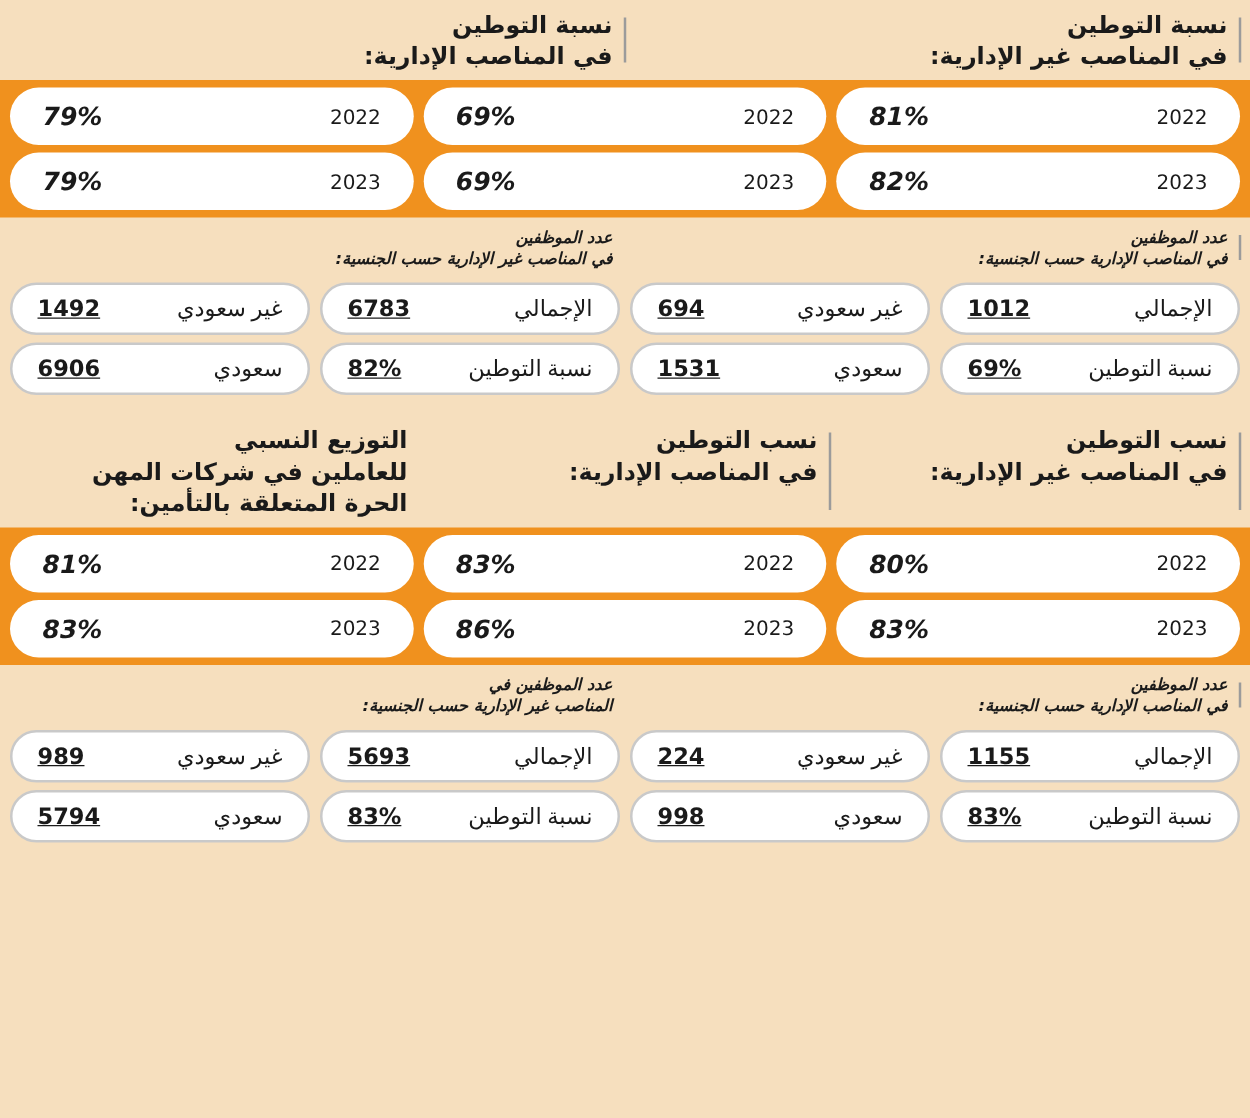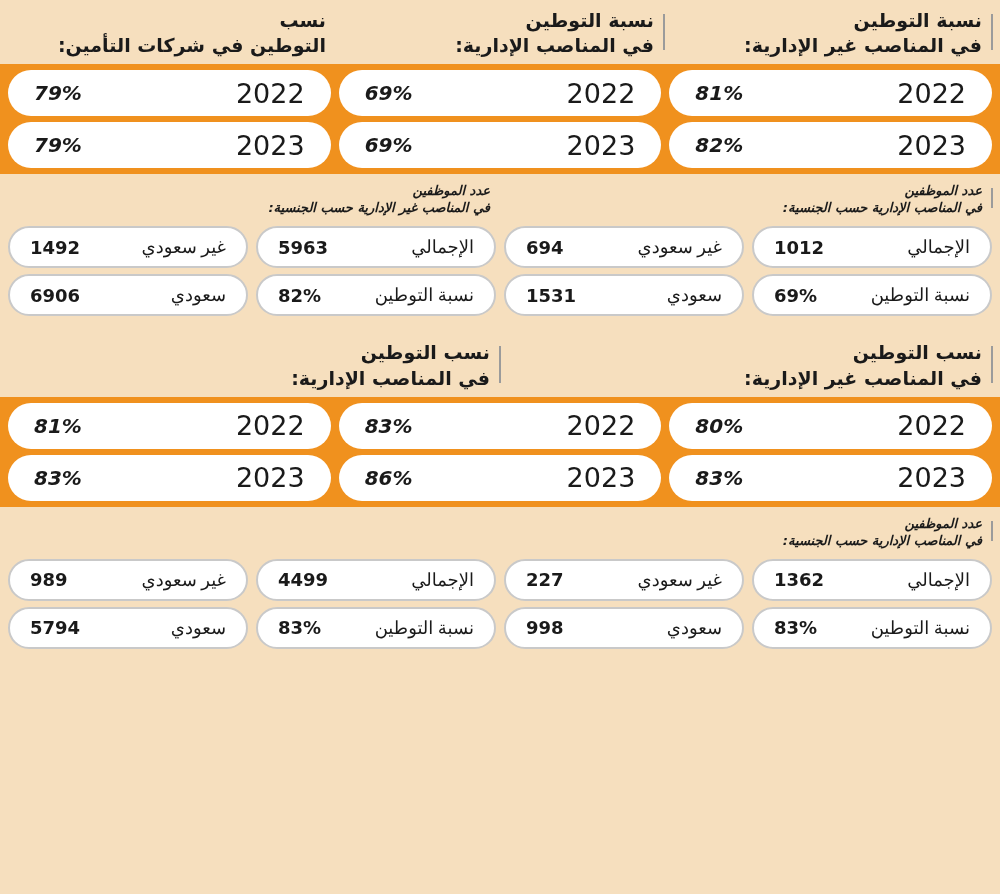--- a/index.html
+++ b/index.html
@@ -63,21 +63,21 @@
     background: #ffffff;
     border-radius: 30px;
     height: 46px;
     display: flex;
     align-items: center;
     justify-content: space-between;
     padding: 0 26px;
     font-size: 20px;
     color: #1a1a1a;
   }
-  .pill .year { font-weight: normal; font-size: 27px; }
+  .pill .year { font-weight: normal; font-size: 16px; }
   .pill .val  { font-weight: bold; font-size: 20px; font-style: italic; }
 
   
   .beige-band {
     background: #f6dfbe;
     padding: 4px 8px 8px 8px;
   }
   .box-row {
     display: flex;
     gap: 8px;
@@ -91,45 +91,41 @@
     border-radius: 26px;
     height: 42px;
     display: flex;
     align-items: center;
     justify-content: space-between;
     padding: 0 20px;
     font-size: 18px;
     color: #1a1a1a;
   }
   .box .lbl { font-weight: normal; font-size: 18px; font-family: Liberation Serif, serif; }
-  .box .num { font-weight: bold; font-size: 18px; }
+  .box .num { font-weight: bold; font-size: 18px; text-decoration: underline; }
 
   .section-gap { height: 8px; background: #f6dfbe; }
 
   .titles-row.sub .title-cell .txt { font-size: 13px; font-style: italic; }
   .spacer-bottom { height: 28px; background: #f6dfbe; }
 </style>
 </head>
 <body>
 
 <div class="page">
 
   <div class="titles-row">
     <div class="title-cell withsep">
       <div class="txt">نسبة التوطين
 في المناصب غير الإدارية:</div>
     </div>
     <div class="title-cell withsep">
       <div class="txt">نسبة التوطين
 في المناصب الإدارية:</div>
     </div>
-    <div class="title-cell">
-      <div class="txt">نسب
-التوطين في شركات التأمين:</div>
-    </div>
   </div>
 
   <div class="orange-band">
     <div class="pill-row">
       <div class="pill">
         <span class="year">2022</span>
         <span class="val">81%</span>
       </div>
       <div class="pill">
         <span class="year">2022</span>
@@ -172,21 +168,21 @@
       <div class="box">
         <span class="lbl">الإجمالي</span>
         <span class="num">1012</span>
       </div>
       <div class="box">
         <span class="lbl">غير سعودي</span>
         <span class="num">694</span>
       </div>
       <div class="box">
         <span class="lbl">الإجمالي</span>
-        <span class="num">5963</span>
+        <span class="num">6783</span>
       </div>
       <div class="box">
         <span class="lbl">غير سعودي</span>
         <span class="num">1492</span>
       </div>
     </div>
     <div class="box-row">
       <div class="box">
         <span class="lbl">نسبة التوطين</span>
         <span class="num">69%</span>
@@ -210,20 +206,25 @@
 
   <div class="titles-row">
     <div class="title-cell withsep">
       <div class="txt">نسب التوطين
 في المناصب غير الإدارية:</div>
     </div>
     <div class="title-cell withsep">
       <div class="txt">نسب التوطين
 في المناصب الإدارية:</div>
     </div>
+    <div class="title-cell">
+      <div class="txt">التوزيع النسبي
+للعاملين في شركات المهن
+الحرة المتعلقة بالتأمين:</div>
+    </div>
   </div>
 
   <div class="orange-band">
     <div class="pill-row">
       <div class="pill">
         <span class="year">2022</span>
         <span class="val">80%</span>
       </div>
       <div class="pill">
         <span class="year">2022</span>
@@ -248,35 +249,39 @@
         <span class="val">83%</span>
       </div>
     </div>
   </div>
 
   <div class="titles-row sub">
     <div class="title-cell withsep">
       <div class="txt">عدد الموظفين
 في المناصب الإدارية حسب الجنسية:</div>
     </div>
+    <div class="title-cell">
+      <div class="txt">عدد الموظفين في
+المناصب غير الإدارية حسب الجنسية:</div>
+    </div>
   </div>
 
   <div class="beige-band">
     <div class="box-row">
       <div class="box">
         <span class="lbl">الإجمالي</span>
-        <span class="num">1362</span>
+        <span class="num">1155</span>
       </div>
       <div class="box">
         <span class="lbl">غير سعودي</span>
-        <span class="num">227</span>
+        <span class="num">224</span>
       </div>
       <div class="box">
         <span class="lbl">الإجمالي</span>
-        <span class="num">4499</span>
+        <span class="num">5693</span>
       </div>
       <div class="box">
         <span class="lbl">غير سعودي</span>
         <span class="num">989</span>
       </div>
     </div>
     <div class="box-row">
       <div class="box">
         <span class="lbl">نسبة التوطين</span>
         <span class="num">83%</span>

